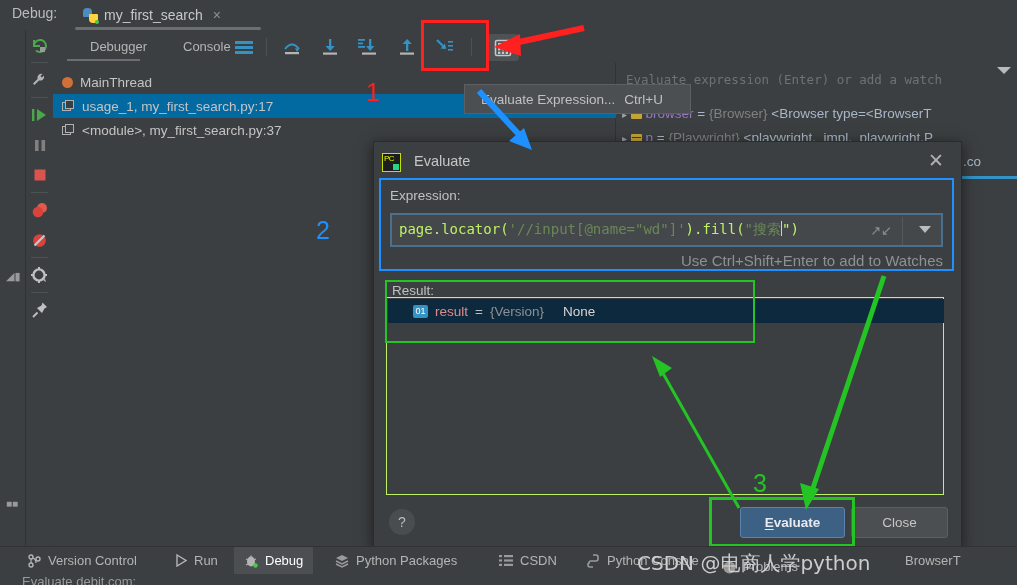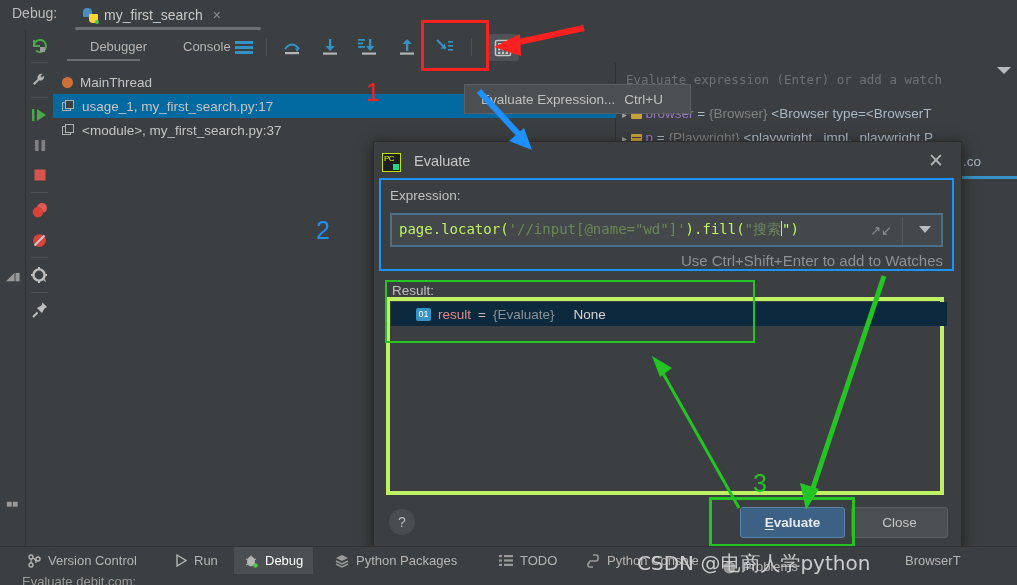--- a/index.html
+++ b/index.html
@@ -90,21 +90,21 @@
   .s-plain{color:#bef264;}
   .s-str{color:#6a8759;}
   .caret{display:inline-block;width:1px;height:15px;background:#d0d0d0;vertical-align:-2px;}
   #expr-expand{position:absolute;right:49px;top:8px;color:#8a8f92;font-size:13px;}
   #expr-divider{position:absolute;right:38px;top:2px;width:1px;height:28px;background:#54585a;}
   #expr-dd{position:absolute;right:10px;top:11px;width:0;height:0;border-left:6px solid transparent;border-right:6px solid transparent;border-top:7px solid #b9bcbe;}
   #watchhint2{left:0;top:252px;width:943px;text-align:right;font-size:15px;color:#8d9194;}
 
   #green-box-result{left:385px;top:280px;width:370px;height:63px;border:2px solid #23c423;box-sizing:border-box;}
   #result-label{left:392px;top:283px;font-size:13.5px;color:#c0c0c0;}
-  #result-area{left:386px;top:297px;width:558px;height:198px;background:#3c3f41;border:4px solid #bef264;box-sizing:border-box;}
+  #result-area{left:386px;top:297px;width:558px;height:198px;background:#3c3f41;border:1px solid #bef264;box-sizing:border-box;}
   #result-row{position:absolute;left:1px;top:1px;width:556px;height:24px;background:#0d293e;display:flex;align-items:center;padding-left:25px;box-sizing:border-box;gap:7px;}
   #res-badge{width:15px;height:13px;background:#3592c4;color:#ffffff;font-size:9px;display:flex;
              align-items:center;justify-content:center;border-radius:2px;font-family:"Liberation Sans",sans-serif;}
   #res-name{color:#e08b8b;font-size:13.5px;}
   #res-type{color:#8d9194;font-size:13.5px;}
   #res-val{color:#d5d5d5;font-size:13.5px;margin-left:12px;}
 
   #helpbtn{left:389px;top:509px;width:26px;height:26px;border-radius:50%;background:#4a4d4f;
            color:#b9bcbe;display:flex;align-items:center;justify-content:center;font-size:14px;}
   #evalbtn{left:740px;top:507px;width:105px;height:31px;background:#3d6185;border:1px solid #5b83ad;
@@ -363,21 +363,21 @@
   <span id="expr-dd"></span>
 </div>
 <div class="abs" id="watchhint2">Use Ctrl+Shift+Enter to add to Watches</div>
 <div class="abs" id="blue-box"></div>
 
 <div class="abs" id="result-area">
   <div id="result-row">
     <span id="res-badge">01</span>
     <span id="res-name">result</span>
     <span id="res-name" style="color:#c0c0c0;"> = </span>
-    <span id="res-type">{Evaluate}</span>
+    <span id="res-type">{Version}</span>
     <span id="res-val">None</span>
   </div>
 </div>
 <div class="abs" id="result-label">Result:</div>
 <div class="abs" id="green-box-result"></div>
 
 <div class="abs" id="helpbtn">?</div>
 <div class="abs" id="evalbtn">
   <u>E</u>
     <span>valuate</span>
@@ -419,21 +419,21 @@
   </div>
   <div class="sitem" style="left:489px;">
     <svg width="14" height="13" viewBox="0 0 14 13">
         <rect x="0" y="1" width="3" height="2.2" fill="#9a9a9a"></rect>
         <rect x="5" y="1" width="9" height="2.2" fill="#9a9a9a"></rect>
         <rect x="0" y="5.4" width="3" height="2.2" fill="#9a9a9a"></rect>
         <rect x="5" y="5.4" width="9" height="2.2" fill="#9a9a9a"></rect>
         <rect x="0" y="9.8" width="3" height="2.2" fill="#9a9a9a"></rect>
         <rect x="5" y="9.8" width="9" height="2.2" fill="#9a9a9a"></rect>
       </svg>
-    <span>TODO</span>
+    <span>CSDN</span>
   </div>
   <div class="sitem" style="left:576px;">
     <svg width="14" height="14" viewBox="0 0 14 14">
         <path d="M7 1 h3 a2 2 0 0 1 2 2 v2 a2 2 0 0 1 -2 2 h-5 a2 2 0 0 0 -2 2 v1" fill="none" stroke="#9a9a9a" stroke-width="1.6"></path>
         <path d="M7 13 h-3 a2 2 0 0 1 -2 -2 v-2" fill="none" stroke="#9a9a9a" stroke-width="1.6"></path>
       </svg>
     <span>Python Console</span>
   </div>
   <div class="sitem" style="left:713px;align-items:flex-end;">
     <svg width="13" height="13" viewBox="0 0 13 13">

